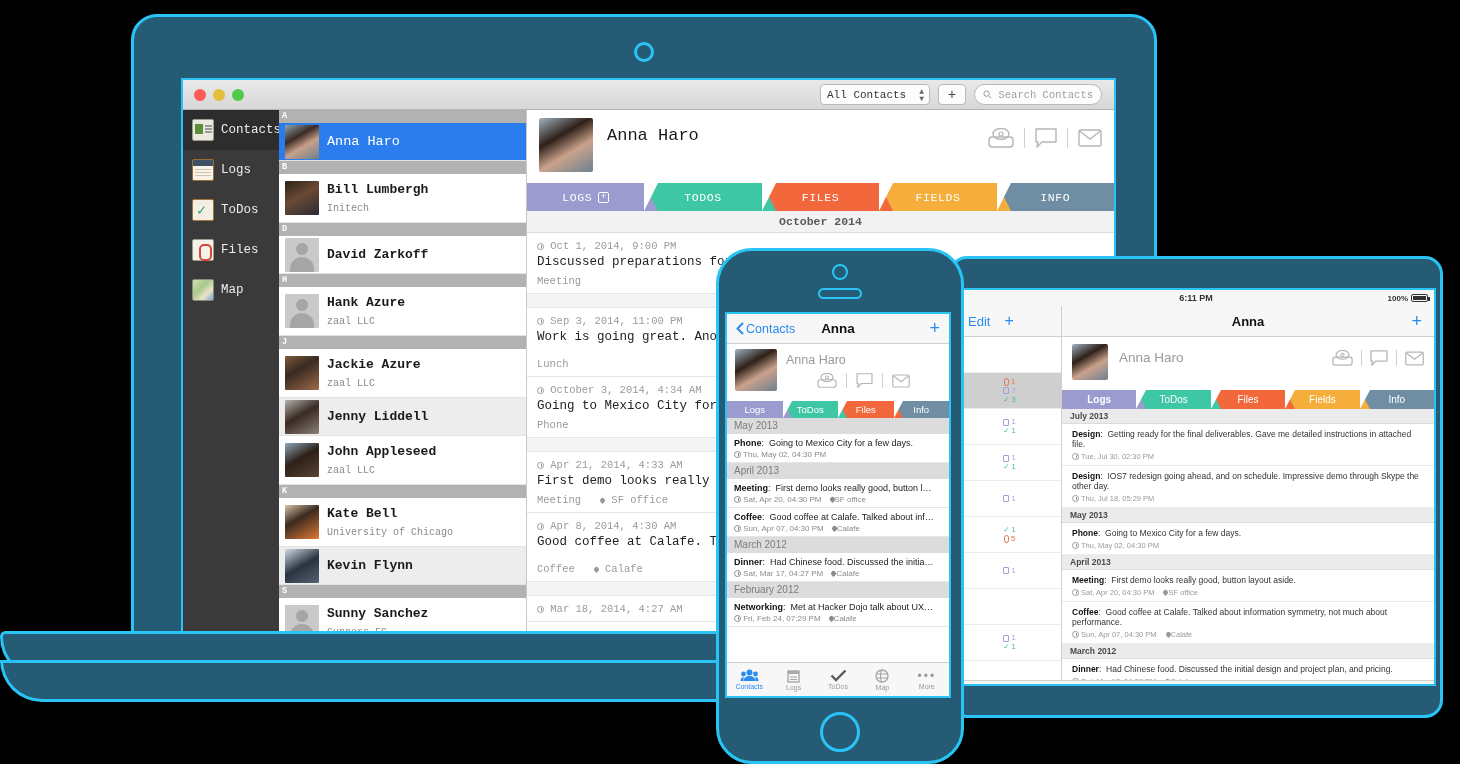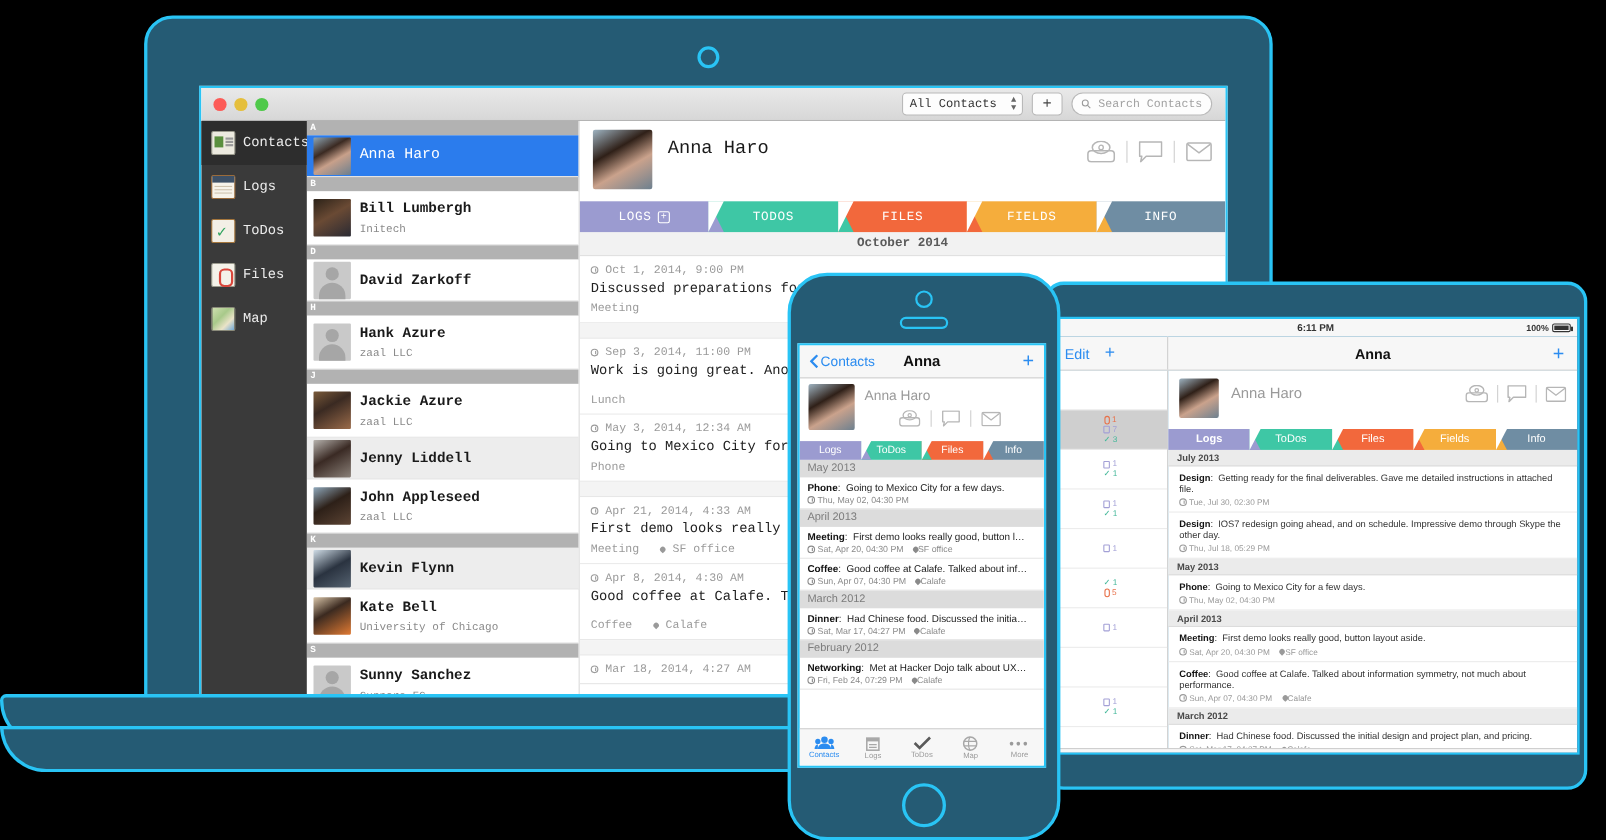--- a/index.html
+++ b/index.html
@@ -316,27 +316,27 @@
           </div>
           <div class="c-row alt short">
             <span class="c-av" style="background:linear-gradient(150deg,#b6b2ad 0%,#3a2a24 45%,#8a8078 100%)"></span>
             <span class="c-name">Jenny Liddell</span>
           </div>
           <div class="c-row">
             <span class="c-av" style="background:linear-gradient(150deg,#8fa8bb 0%,#2d2018 45%,#5c4434 100%)"></span>
             <span><span class="c-name">John Appleseed</span><br><span class="c-org">zaal LLC</span></span>
           </div>
           <div class="sec-hdr">K</div>
+          <div class="c-row">
+            <span class="c-av" style="background:linear-gradient(150deg,#d8c4a8 0%,#3b2a20 40%,#e07a33 100%)"></span>
+            <span><span class="c-name">Kate Bell</span><br><span class="c-org">University of Chicago</span></span>
+          </div>
           <div class="c-row alt short">
             <span class="c-av" style="background:linear-gradient(150deg,#cfdce6 0%,#2a3340 50%,#556270 100%)"></span>
             <span class="c-name">Kevin Flynn</span>
-          </div>
-          <div class="c-row">
-            <span class="c-av" style="background:linear-gradient(150deg,#d8c4a8 0%,#3b2a20 40%,#e07a33 100%)"></span>
-            <span><span class="c-name">Kate Bell</span><br><span class="c-org">University of Chicago</span></span>
           </div>
           <div class="sec-hdr">S</div>
           <div class="c-row">
             <span class="c-av ph"></span>
             <span><span class="c-name">Sunny Sanchez</span><br><span class="c-org">Gunners FC</span></span>
           </div>
 
         </div>
 
         <div class="mac-detail">
@@ -396,21 +396,21 @@
               <div class="log-b">Discussed preparations for trade show pres</div>
               <div class="log-m">Meeting</div>
             </div>
             <div class="log-gap"></div>
             <div class="log-e">
               <div class="log-t"><span class="clk"></span> <span>Sep 3, 2014, 11:00 PM</span></div>
               <div class="log-b">Work is going great. Another 2 weeks for</div>
               <div class="log-m" style="margin-top:14px">Lunch</div>
             </div>
             <div class="log-e">
-              <div class="log-t"><span class="clk"></span> <span>May 3, 2014, 12:34 AM</span></div>
+              <div class="log-t"><span class="clk"></span> <span>October 3, 2014, 4:34 AM</span></div>
               <div class="log-b">Going to Mexico City for a few days.</div>
               <div class="log-m">Phone</div>
             </div>
             <div class="log-gap"></div>
             <div class="log-e">
               <div class="log-t"><span class="clk"></span> <span>Apr 21, 2014, 4:33 AM</span></div>
               <div class="log-b">First demo looks really good; impressed</div>
               <div class="log-m"><span>Meeting</span> &nbsp; <span class="pin"></span> <span>SF office</span></div>
             </div>
             <div class="log-e">

